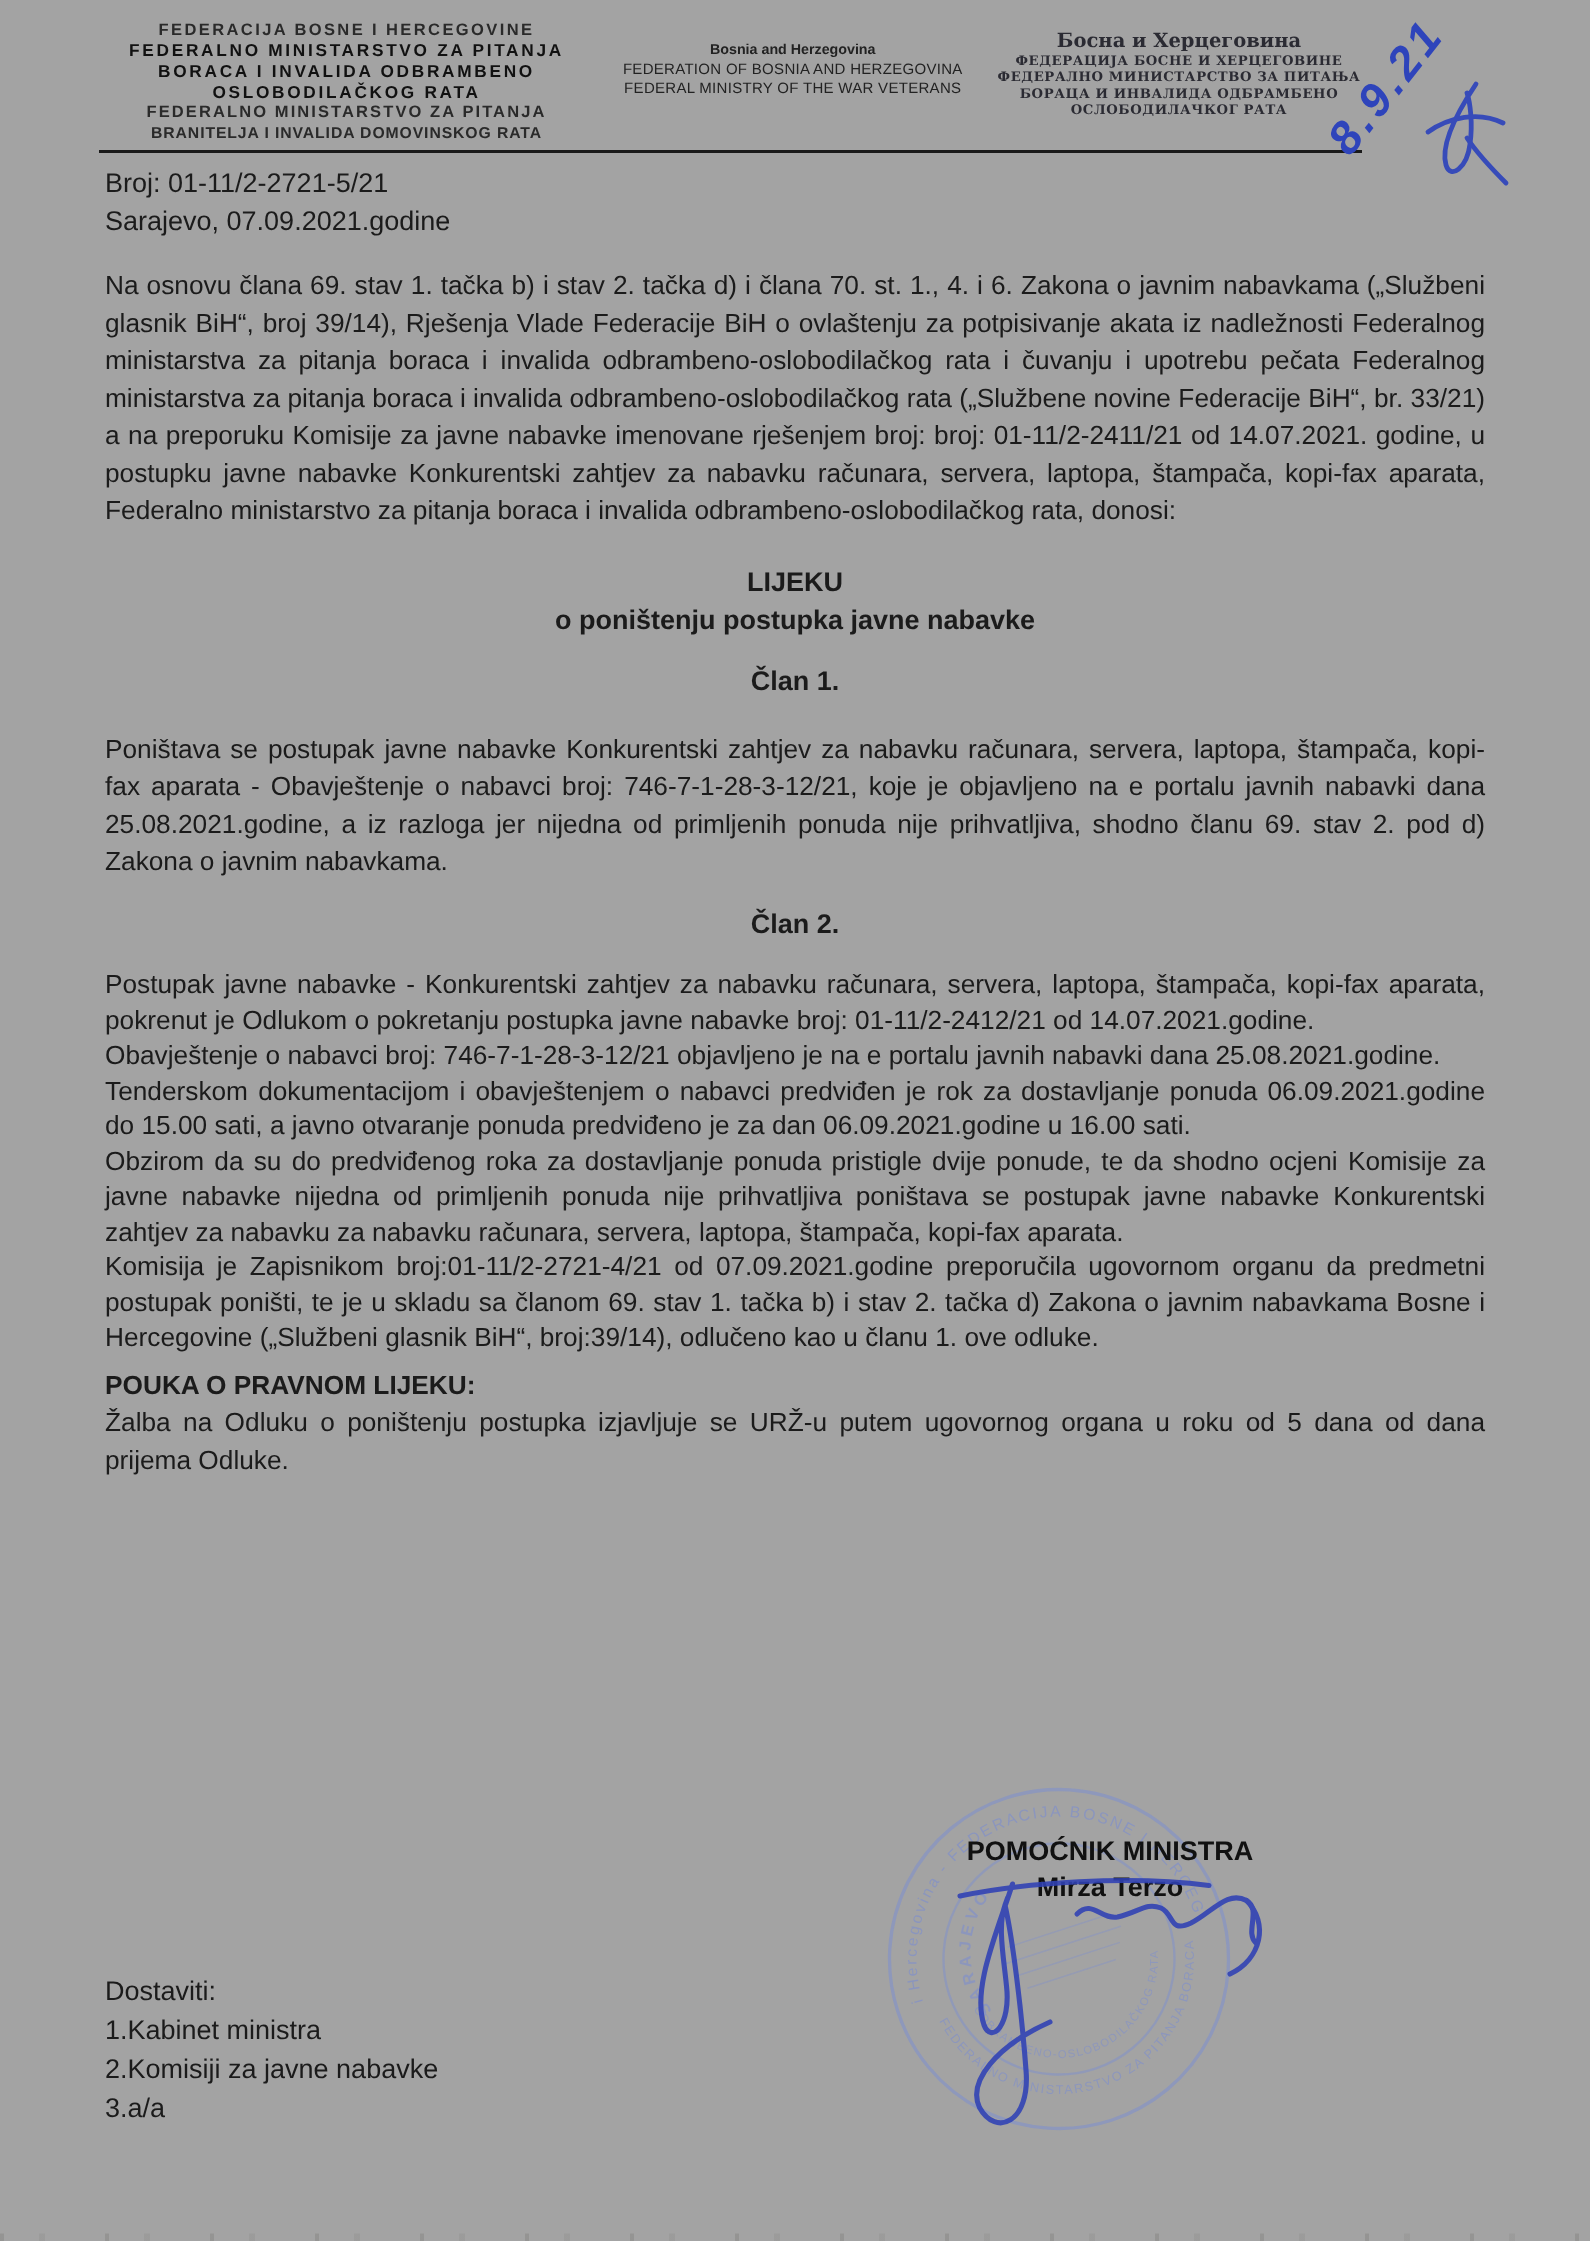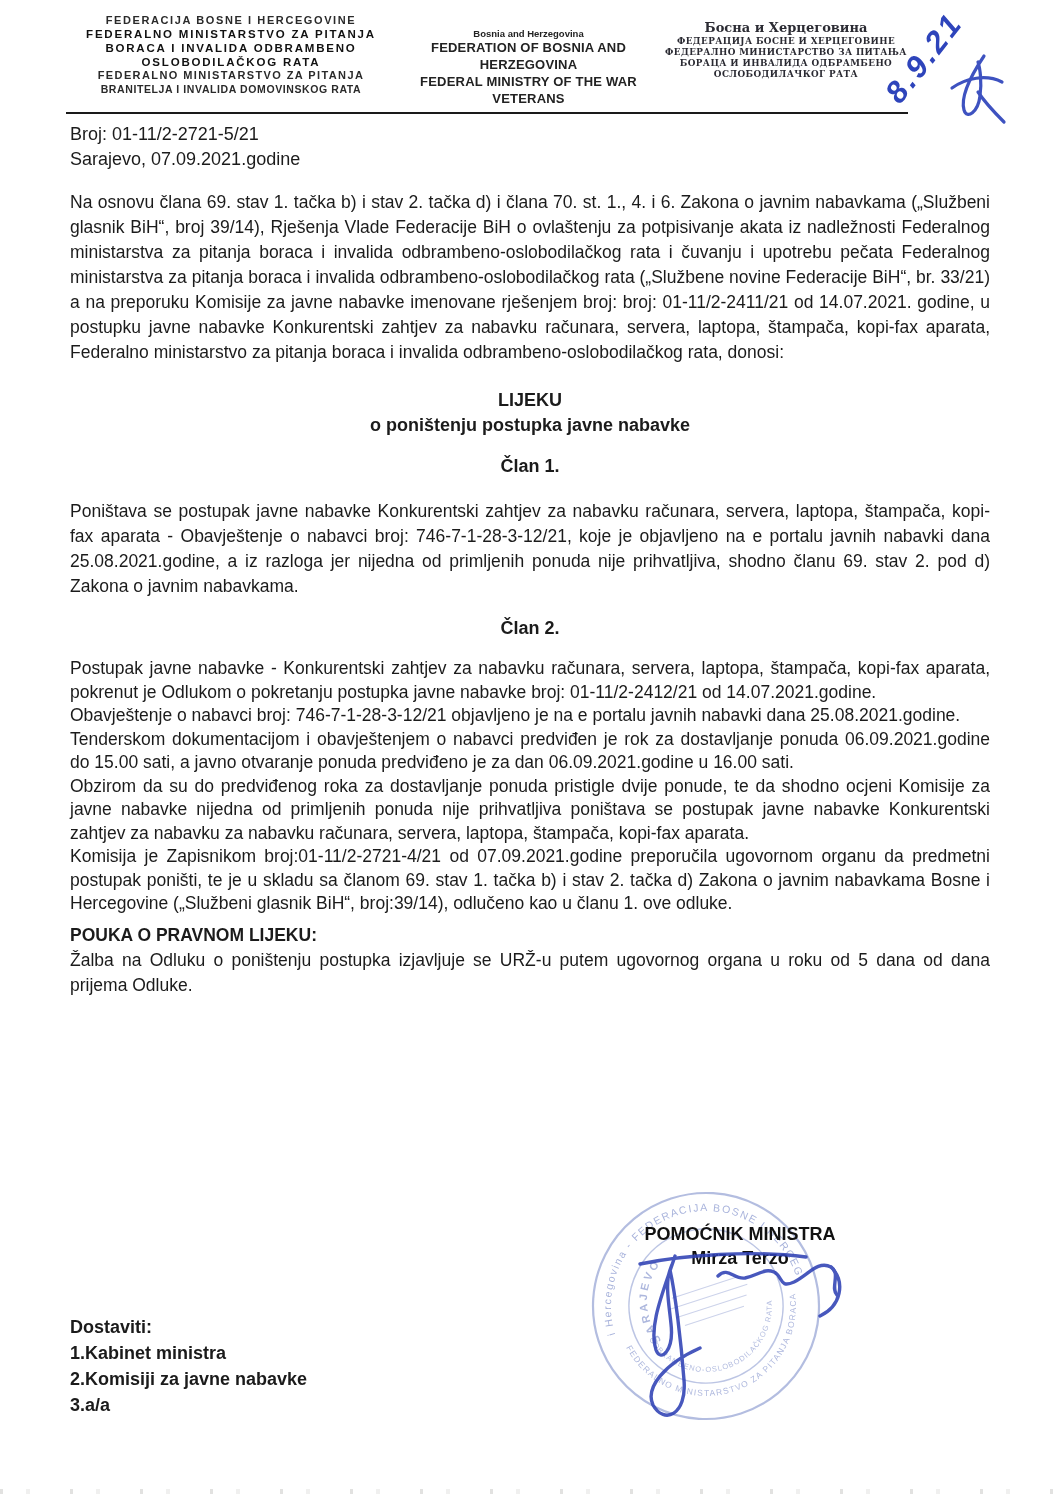--- a/index.html
+++ b/index.html
@@ -1,38 +1,38 @@
 <!DOCTYPE html>
 <html><head>
 <meta charset="utf-8">
 <style>
   html,body{margin:0;padding:0;background:#e9e9e7;}
   .page{
     position:relative;
     width:1060px;height:1494px;
     margin:0 auto;
-    background:#ffffff;
+    background:#a3a3a3;
     font-family:"Liberation Sans", sans-serif;
     color:#1b1b1b;
     overflow:hidden;
   }
   
   .letterhead{
     display:flex;
     align-items:flex-start;
     padding:14px 70px 0 66px;
   }
   .lh-left{width:330px;text-align:center;line-height:1.22;}
   .lh-left .l1{font-size:11px;letter-spacing:1.6px;font-weight:600;color:#2a2a2a;}
   .lh-left .lb{font-size:11.5px;letter-spacing:1.8px;font-weight:800;color:#111;}
   .lh-left .l5{font-size:11px;letter-spacing:1.4px;font-weight:600;color:#2a2a2a;}
   .lh-left .l6{font-size:10.5px;letter-spacing:0.6px;font-weight:600;color:#2a2a2a;}
   .lh-center{width:265px;text-align:center;line-height:1.3;padding-top:14px;}
   .lh-center .c1{font-size:9.5px;font-weight:700;color:#222;}
-  .lh-center .c2{font-size:13px;font-weight:700;color:#222;letter-spacing:0.2px;}
+  .lh-center .c2{font-size:10px;font-weight:400;color:#222;letter-spacing:0.2px;}
   .lh-right{width:250px;text-align:center;line-height:1.25;padding-top:6px;
     font-family:"DejaVu Serif", serif;color:#2b2b33;}
   .lh-right .r1{font-size:13px;font-weight:700;}
   .lh-right .rb{font-size:8.8px;font-weight:700;letter-spacing:0.4px;}
   .lh-rule{margin:4px 152px 0 66px;border-bottom:2.5px solid #1a1a1a;}
   
   .hand-date{
     position:absolute;left:878px;top:88px;
     color:#2e44bb;font-size:31px;font-weight:600;font-style:italic;
     letter-spacing:3px;
@@ -66,21 +66,21 @@
   .sig-block{
     position:absolute;left:575px;top:1222px;width:330px;
     text-align:center;font-weight:800;font-size:18px;line-height:24px;color:#111;
   }
   .sig-name{font-size:18px;}
   .stamp-svg{position:absolute;left:584px;top:1184px;opacity:0.8;}
   .signature-svg{position:absolute;left:578px;top:1228px;}
   
   .dostaviti{
     position:absolute;left:70px;top:1314px;
-    font-size:18px;line-height:26px;color:#1b1b1b;font-weight:bold;
+    font-size:18px;line-height:26px;color:#1b1b1b;
   }
   
   .scan-bottom{
     position:absolute;left:0;right:0;bottom:0;height:5px;opacity:0.45;
     background:repeating-linear-gradient(90deg,
       rgba(70,68,60,.35) 0 3px, rgba(0,0,0,0) 3px 26px,
       rgba(70,68,60,.18) 26px 30px, rgba(0,0,0,0) 30px 70px);
   }
 </style>
 </head>

